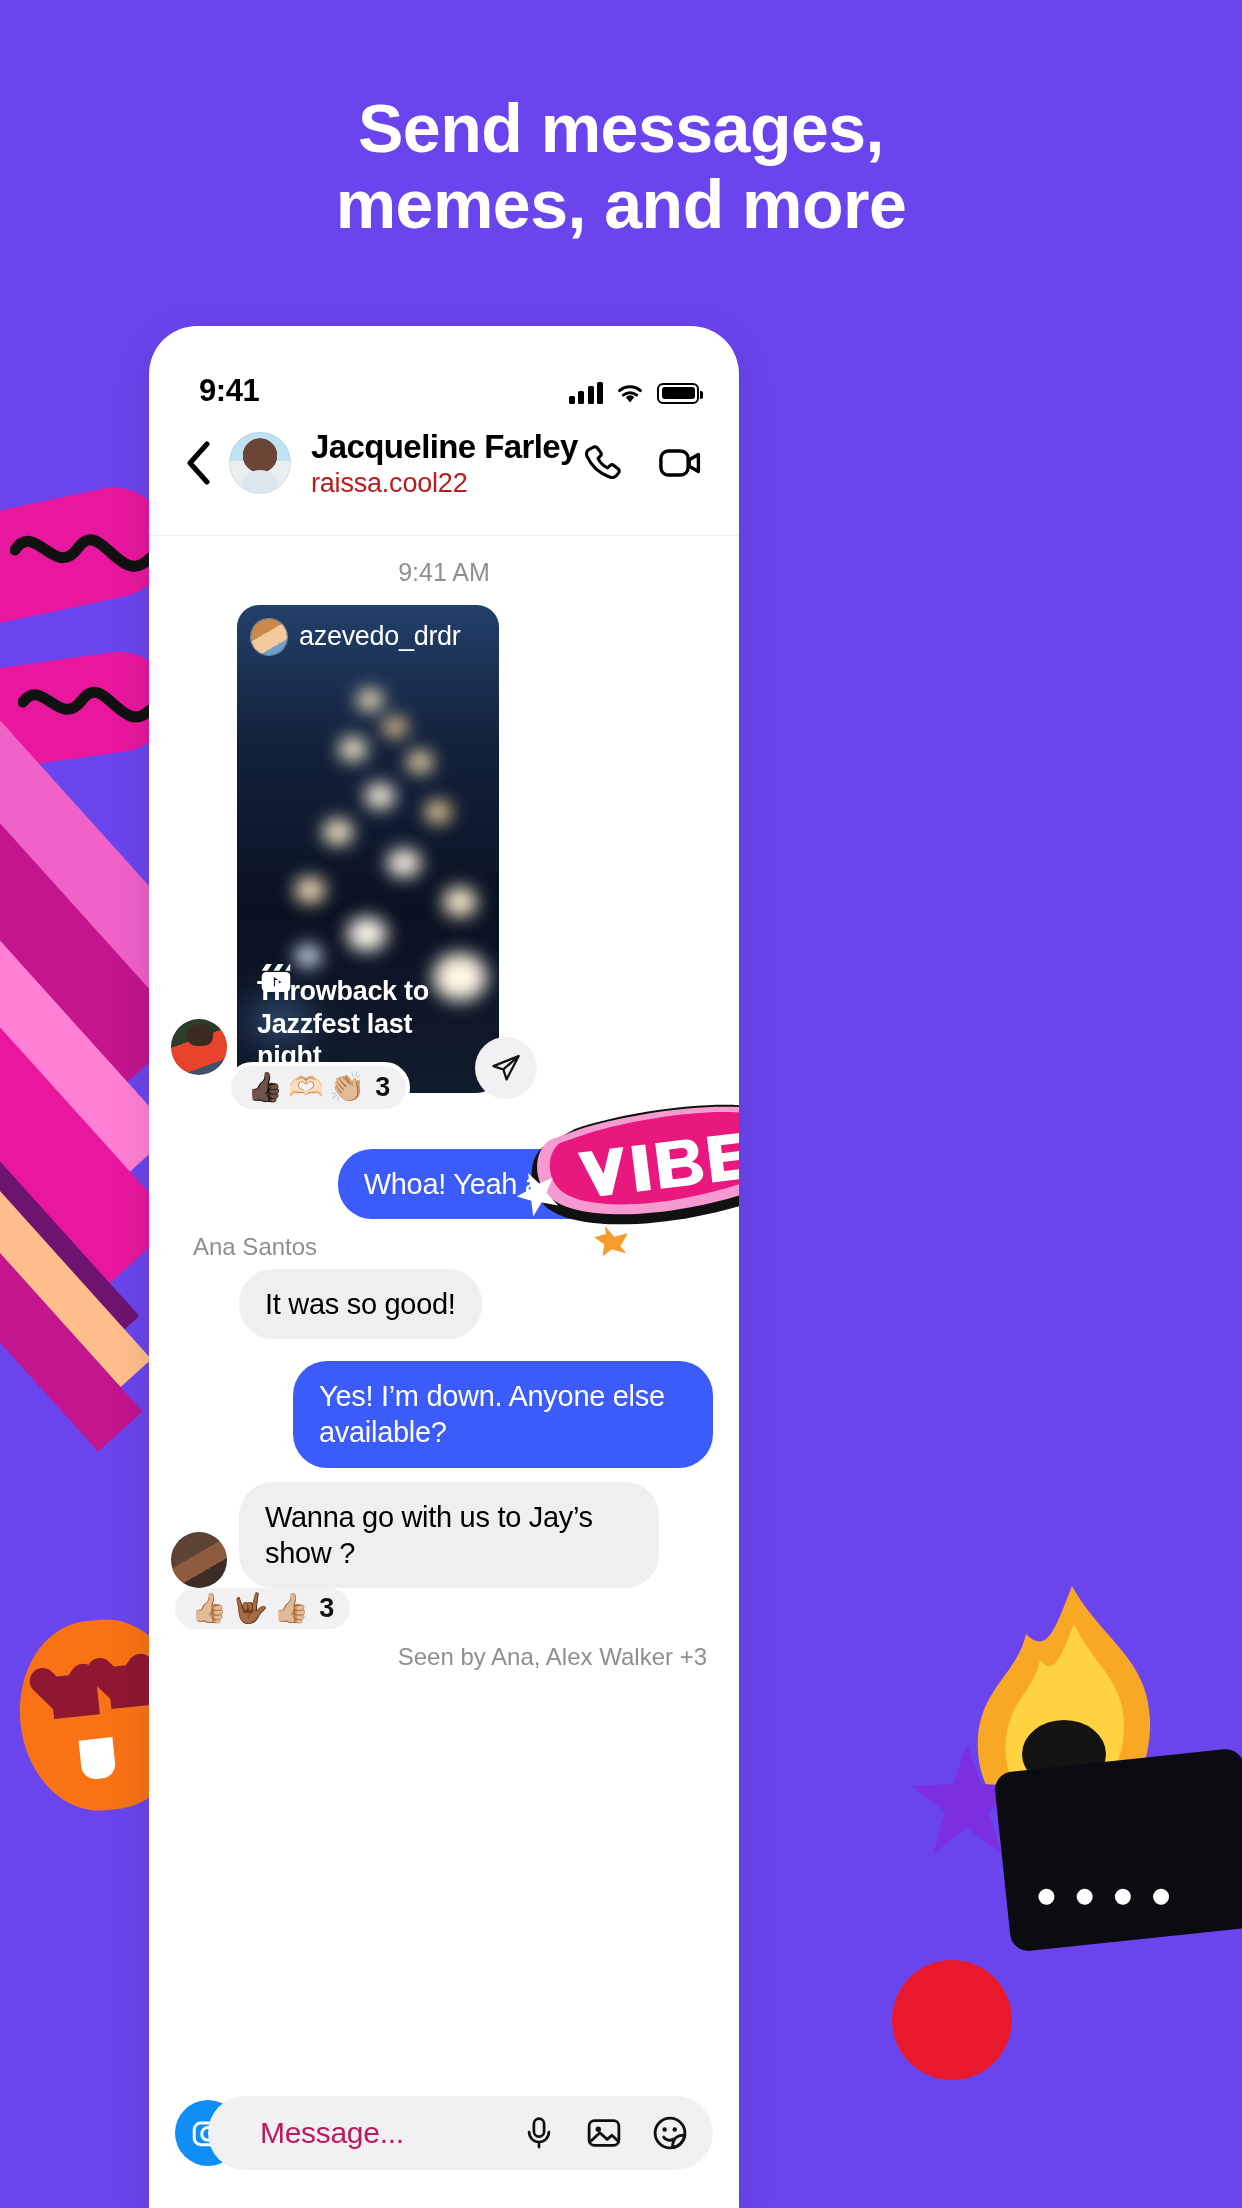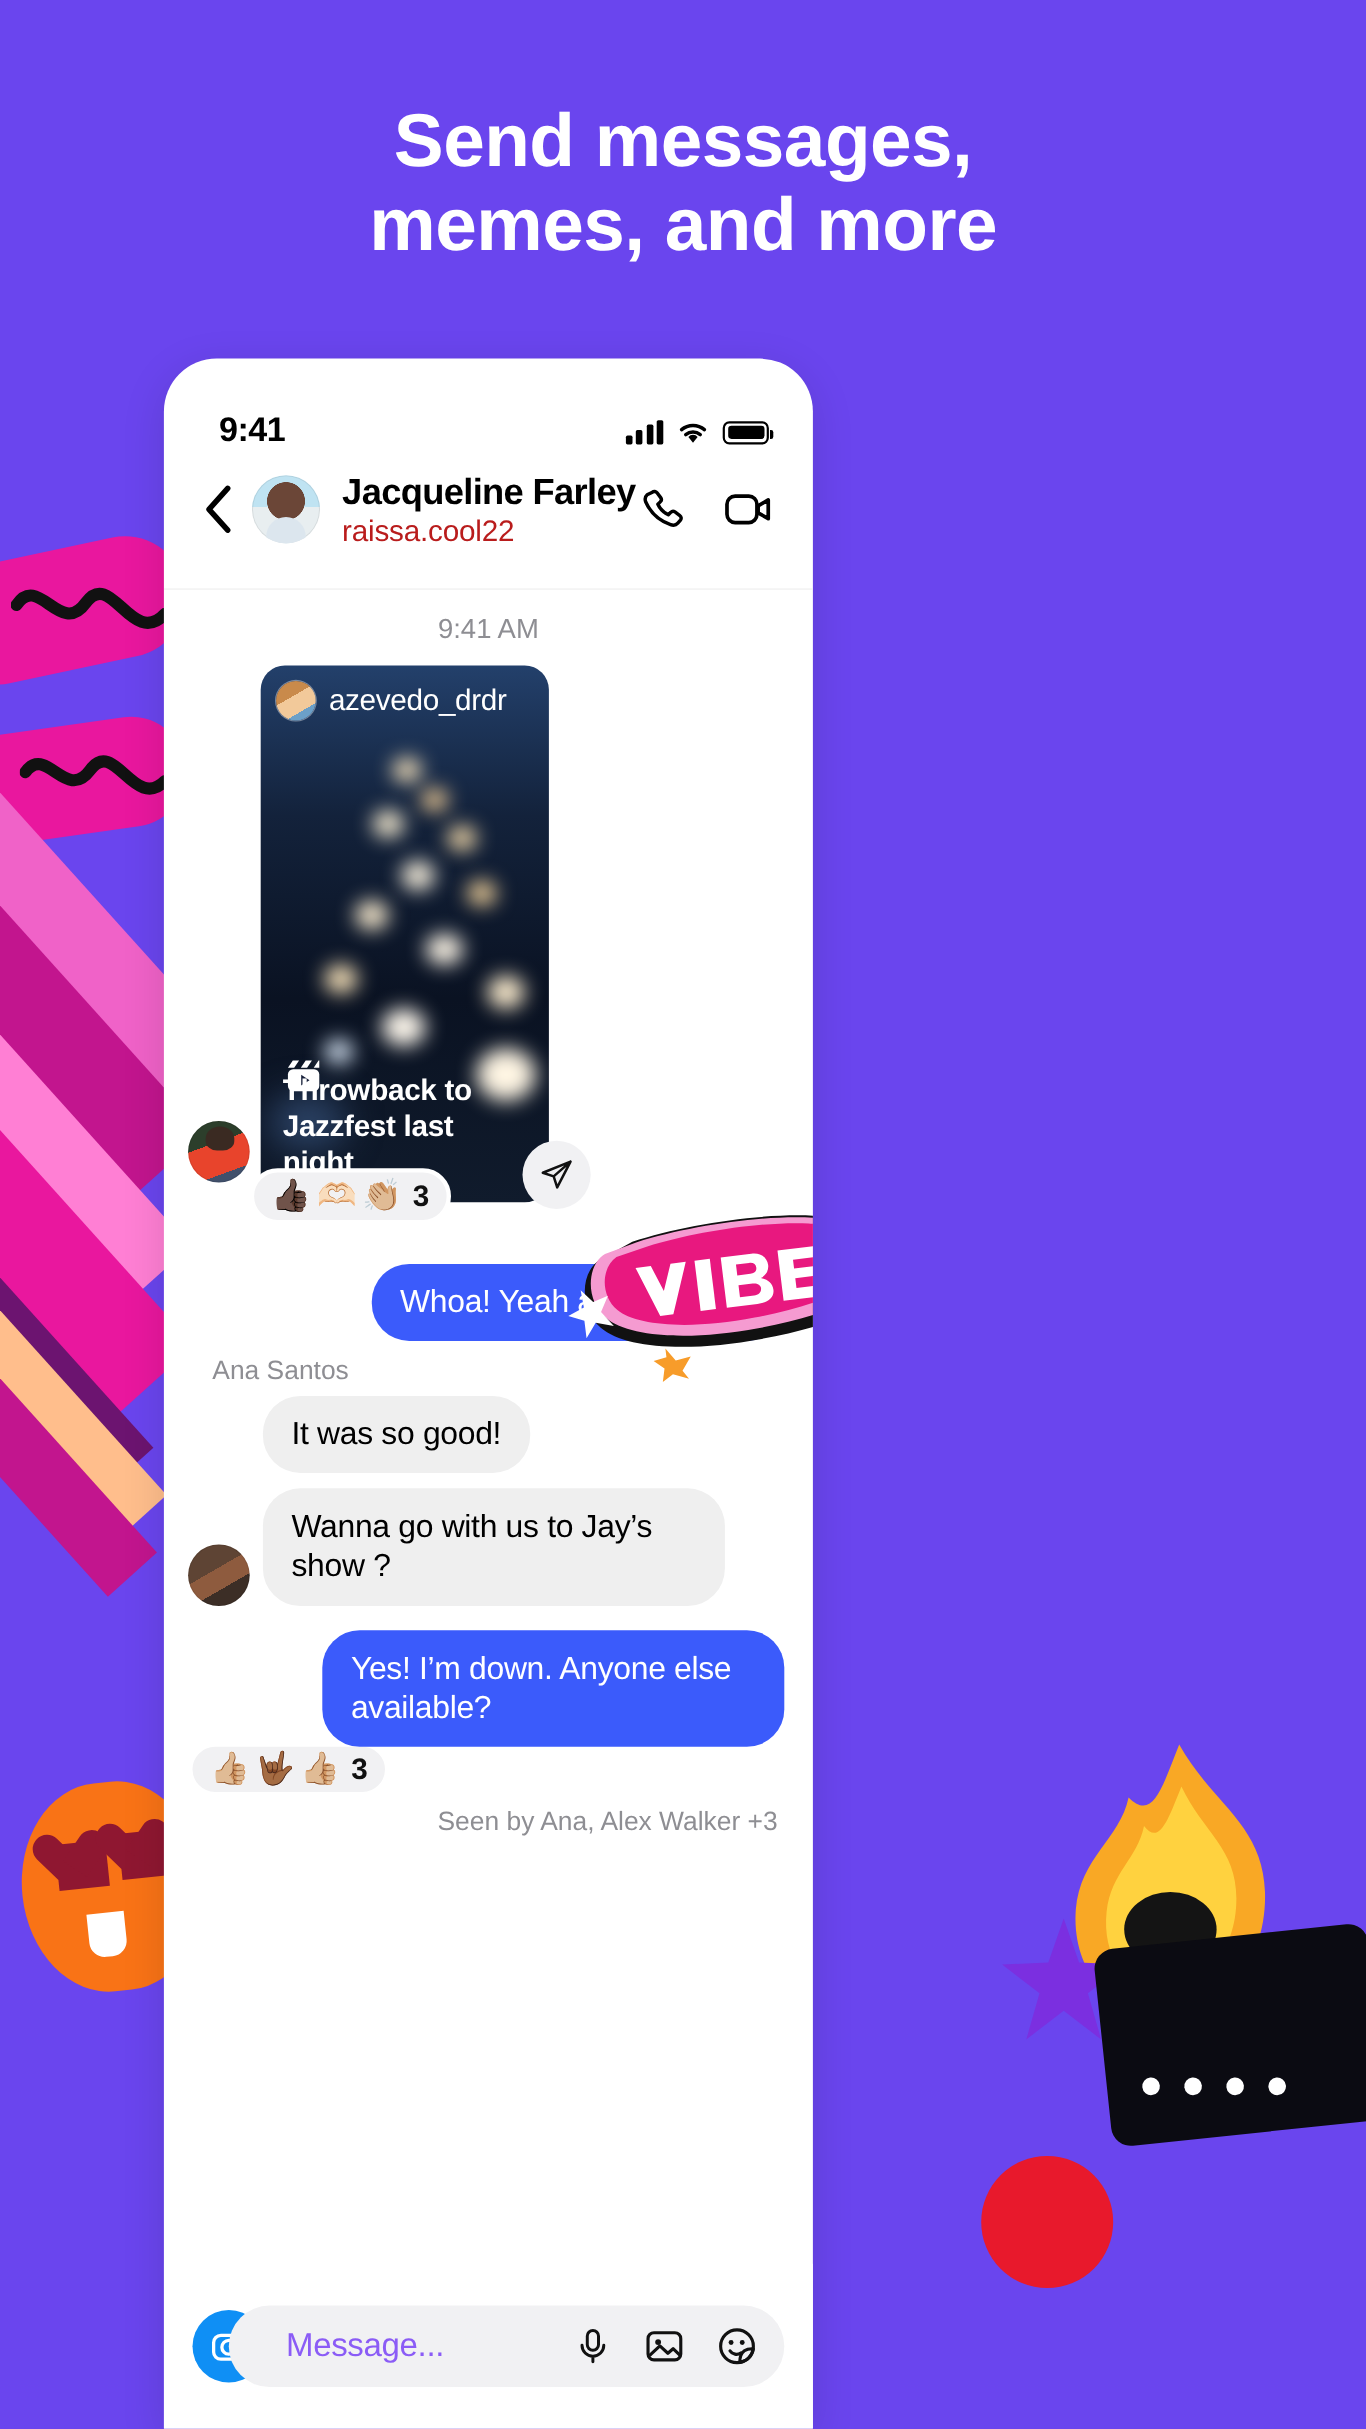--- a/index.html
+++ b/index.html
@@ -209,21 +209,21 @@
   }
   .cam-btn {
     width:66px; height:66px; border-radius:50%; flex:0 0 auto;
     background:#0F8FF5; display:flex; align-items:center; justify-content:center;
   }
   .input-pill {
     flex:1 1 auto; height:74px; border-radius:37px; background:#F1F1F3;
     margin-left:-33px; padding-left:52px; padding-right:24px;
     display:flex; align-items:center; justify-content:space-between;
   }
-  .placeholder { font-size:30px; color:#8b5cf6; letter-spacing:-0.3px; }
+  .placeholder { font-size:30px; color:#be185d; letter-spacing:-0.3px; }
   .pill-icons { display:flex; align-items:center; gap:28px; }
 </style>
 </head>
 <body>
 
 <div class="bg-art">
   <div class="blob pink-streak-1"></div>
   <svg class="squiggle" style="left:10px; top:520px;" width="150" height="80" viewBox="0 0 150 80">
     <path d="M5 30 C 25 0, 45 60, 68 28 S 110 70, 140 38"></path>
   </svg>
@@ -393,27 +393,27 @@
         <div class="bubble out">Whoa! Yeah also saw this</div>
       </div>
 
       <div class="name-label">Ana Santos</div>
 
       <div class="row">
         <div class="row-spacer"></div>
         <div class="bubble in">It was so good!</div>
       </div>
 
+      <div class="row out" style="margin-top:22px;">
+        <div class="bubble out">Yes! I’m down. Anyone else available?</div>
+      </div>
+
       <div class="row">
         <div class="row-avatar"></div>
         <div class="bubble in">Wanna go with us to Jay’s show ?</div>
-      </div>
-
-      <div class="row out" style="margin-top:22px;">
-        <div class="bubble out">Yes! I’m down. Anyone else available?</div>
       </div>
 
       <div class="out-react">
         <span>👍🏼</span>
         <span>🤟🏾</span>
         <span>👍🏼</span>
         <span class="count">3</span>
       </div>
 
       <div class="seen">Seen by Ana, Alex Walker +3</div>

